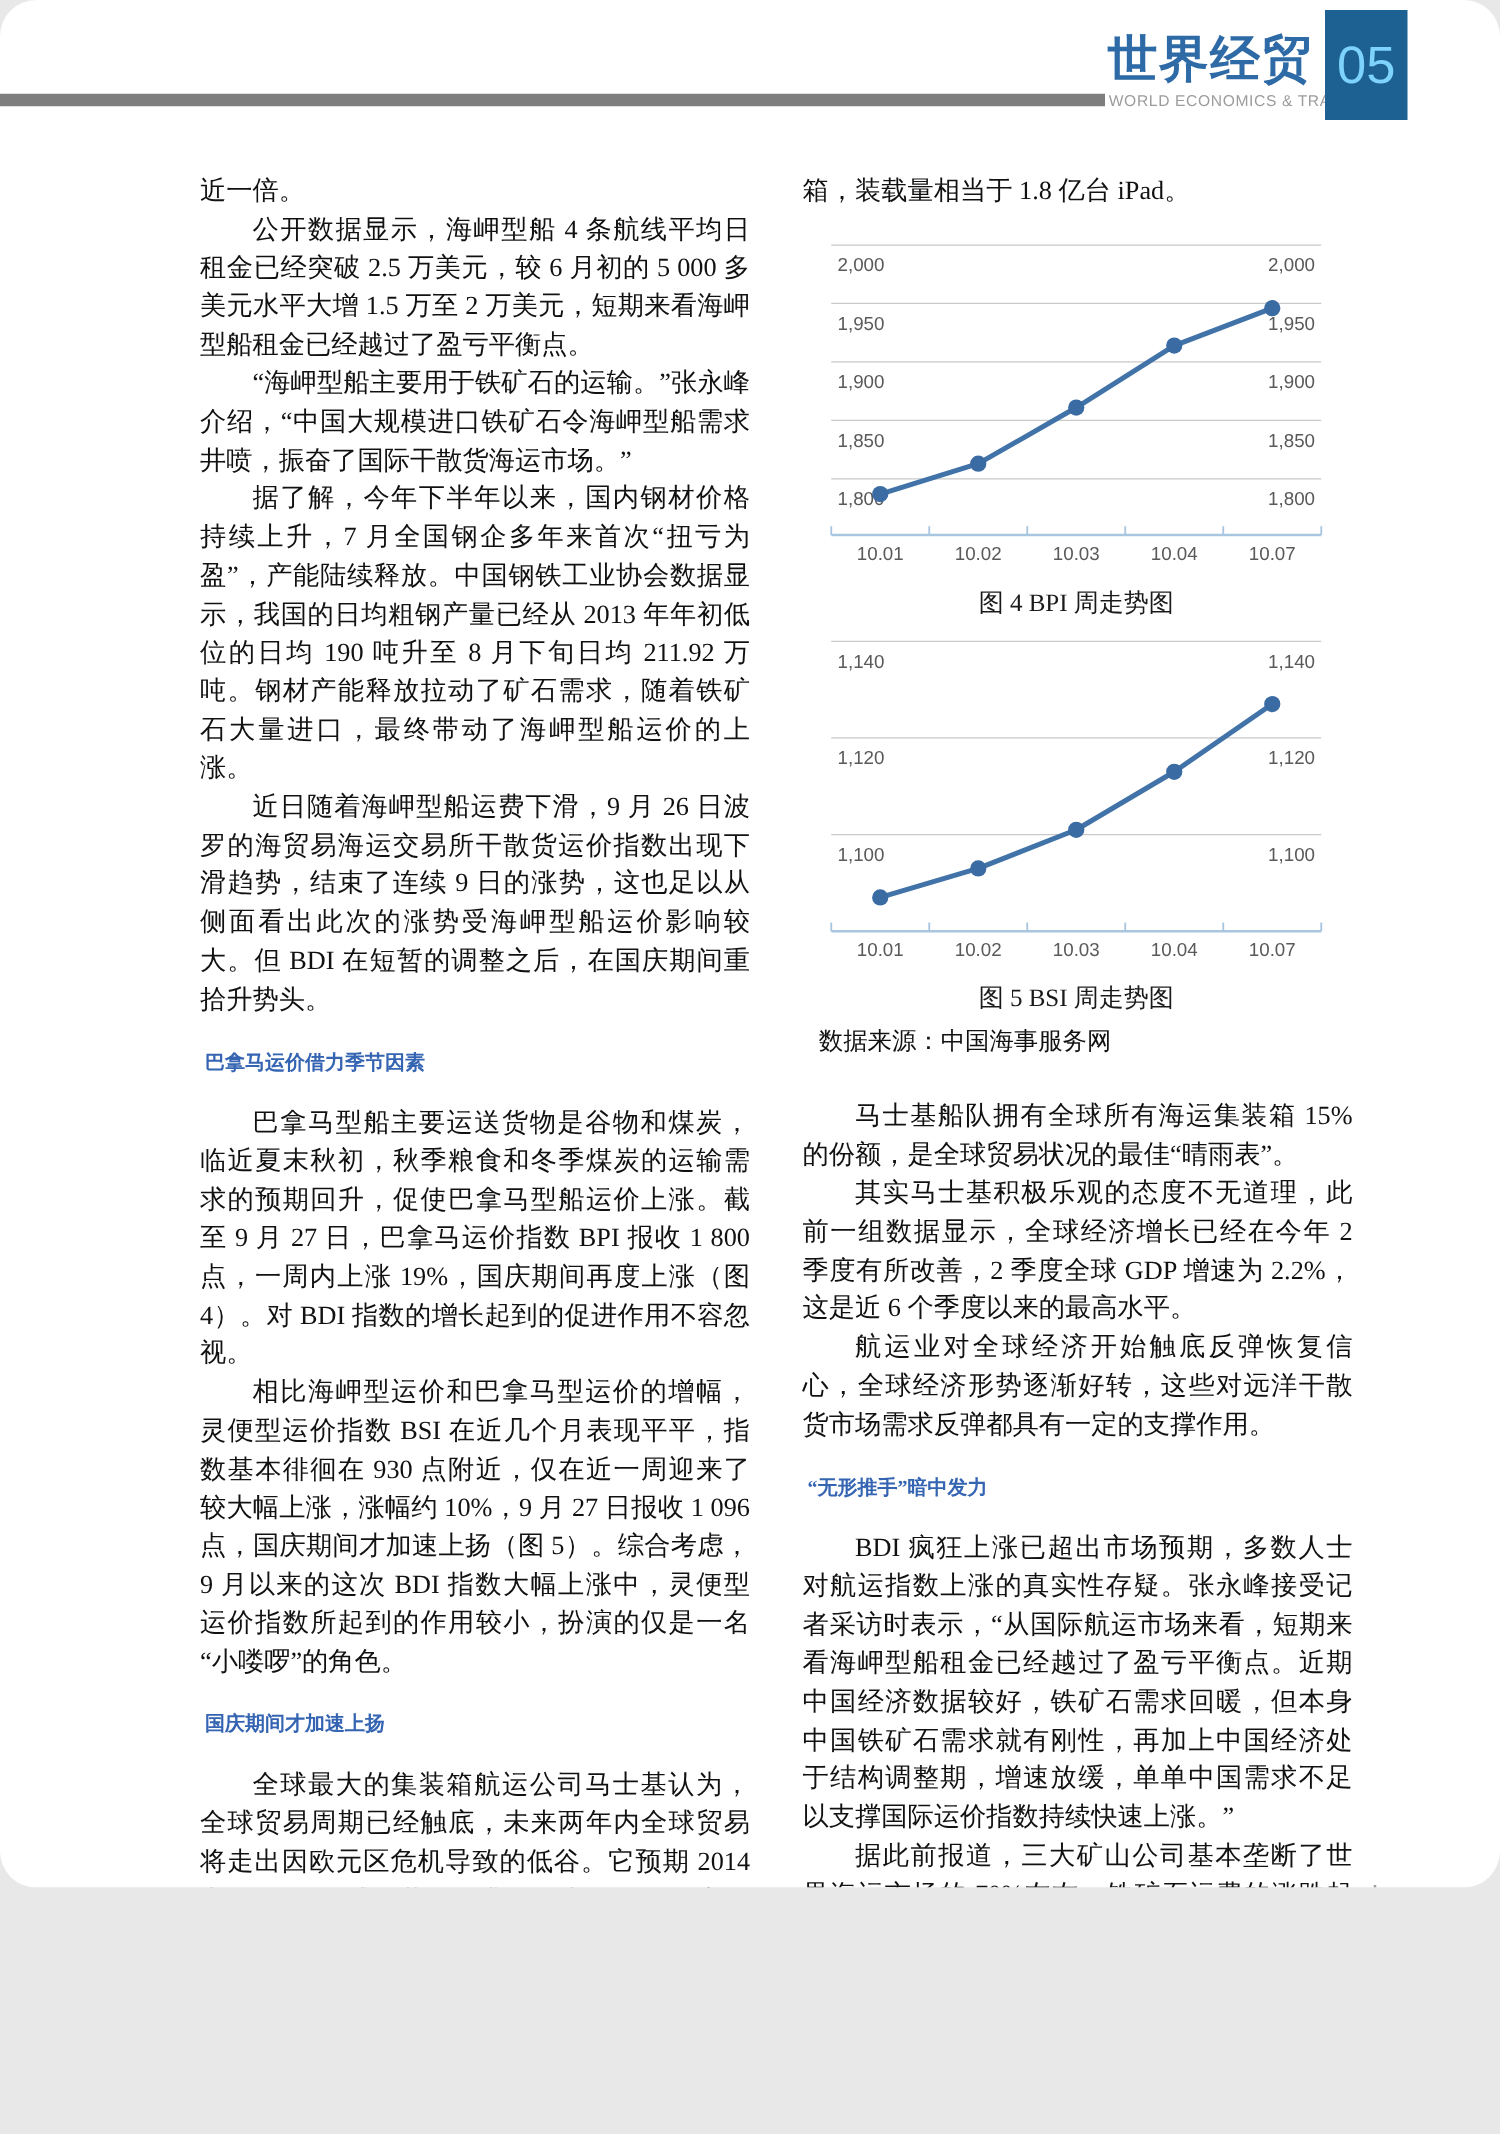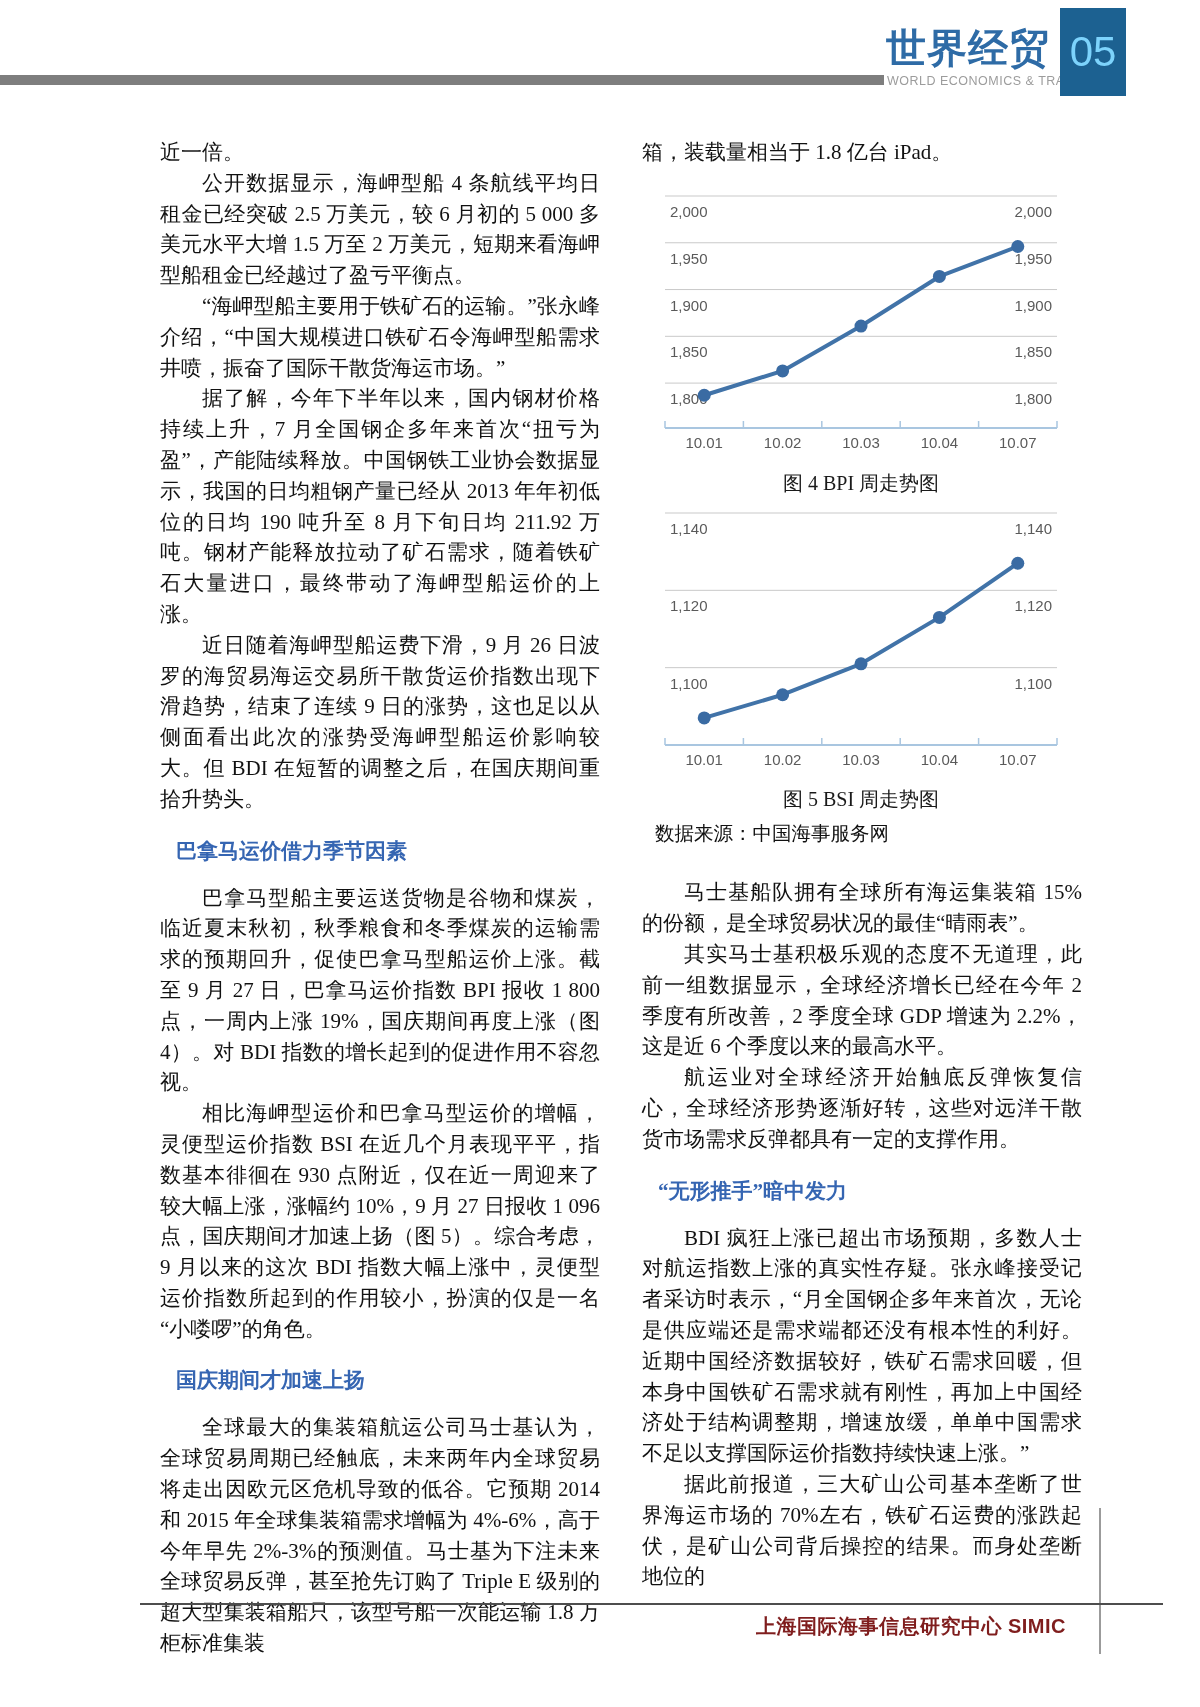--- a/index.html
+++ b/index.html
@@ -1,20 +1,21 @@
 <!DOCTYPE html>
 <html lang="zh"><head>
 <meta charset="utf-8">
 <style>
   html,body{margin:0;padding:0;background:#e8e8e8;}
   .page{
-    position:relative;width:1200px;height:1707px;background:#ffffff;
+    position:relative;width:1200px;height:1510px;background:#ffffff;
     margin:0 auto;overflow:hidden;
     font-family:"Liberation Serif","DejaVu Serif",serif;
     color:#111;
+    border-radius:29px;
   }
   
   .hdr-bar{position:absolute;left:0;top:75px;width:884px;height:10px;background:#7e7e7e;}
   .hdr-title{
     position:absolute;left:886px;top:24px;width:162px;
     font-family:"Liberation Sans","DejaVu Sans",sans-serif;
     font-weight:bold;font-size:40px;line-height:48px;color:#2e6ba6;
     letter-spacing:1px;white-space:nowrap;
   }
   .hdr-sub{
@@ -28,21 +29,21 @@
     font-family:"Liberation Sans","DejaVu Sans",sans-serif;
     font-size:42px;color:#7dd3fc;
   }
   
   .col{position:absolute;top:137px;width:440px;font-size:21px;line-height:30.8px;}
   .col-left{left:160px;}
   .col-right{left:642px;}
   .para{margin:0;text-indent:2em;text-align:justify;text-justify:inter-ideograph;}
   .para.cont{text-indent:0;}
   .heading{
-    margin:20px 0 16px 16px;font-size:21px;line-height:32px;
+    margin:20px 0 16px 4px;font-size:16px;line-height:32px;
     color:#3565b2;text-indent:0;
   }
   
   .figure{margin:28px 0 0 23px;width:392px;}
   .figure + .figure{margin-top:18px;}
   .fig-caption{margin-top:8px;text-align:center;font-size:20px;line-height:24px;color:#1a1a1a;}
   .source{margin:10px 0 0 13px;font-size:19.5px;line-height:26px;}
   .source + .para{margin-top:30px;}
   
   .footer-rule{position:absolute;left:140px;top:1603px;width:1023px;height:2px;background:#4d4d4d;}
@@ -142,21 +143,21 @@
           <circle cx="117.60000000000001" cy="181.73333333333332" r="6.5" fill="#3a6ba3"></circle>
           <circle cx="196" cy="150.8" r="6.5" fill="#3a6ba3"></circle>
           <circle cx="274.40000000000003" cy="104.4" r="6.5" fill="#3a6ba3"></circle>
           <circle cx="352.8" cy="50.266666666666666" r="6.5" fill="#3a6ba3"></circle>
         </svg><figcaption class="fig-caption">图 5 BSI 周走势图</figcaption></figure>
       <div class="source">数据来源：中国海事服务网</div>
       <p class="para">马士基船队拥有全球所有海运集装箱 15%的份额，是全球贸易状况的最佳“晴雨表”。</p>
       <p class="para">其实马士基积极乐观的态度不无道理，此前一组数据显示，全球经济增长已经在今年 2 季度有所改善，2 季度全球 GDP 增速为 2.2%，这是近 6 个季度以来的最高水平。</p>
       <p class="para">航运业对全球经济开始触底反弹恢复信心，全球经济形势逐渐好转，这些对远洋干散货市场需求反弹都具有一定的支撑作用。</p>
       <h2 class="heading">“无形推手”暗中发力</h2>
-      <p class="para">BDI 疯狂上涨已超出市场预期，多数人士对航运指数上涨的真实性存疑。张永峰接受记者采访时表示，“月全国钢企多年来首次，无论是供应端还是需求端都还没有根本性的利好。近期中国经济数据较好，铁矿石需求回暖，但本身中国铁矿石需求就有刚性，再加上中国经济处于结构调整期，增速放缓，单单中国需求不足以支撑国际运价指数持续快速上涨。”</p>
+      <p class="para">BDI 疯狂上涨已超出市场预期，多数人士对航运指数上涨的真实性存疑。张永峰接受记者采访时表示，“从国际航运市场来看，短期来看海岬型船租金已经越过了盈亏平衡点。近期中国经济数据较好，铁矿石需求回暖，但本身中国铁矿石需求就有刚性，再加上中国经济处于结构调整期，增速放缓，单单中国需求不足以支撑国际运价指数持续快速上涨。”</p>
       <p class="para">据此前报道，三大矿山公司基本垄断了世界海运市场的 70%左右，铁矿石运费的涨跌起伏，是矿山公司背后操控的结果。而身处垄断地位的</p>
     </div>
 
   <div class="divider-v"></div>
   <div class="footer-rule"></div>
   <div class="footer-text">上海国际海事信息研究中心 SIMIC</div>
 
 </div>
 
 </body></html>

